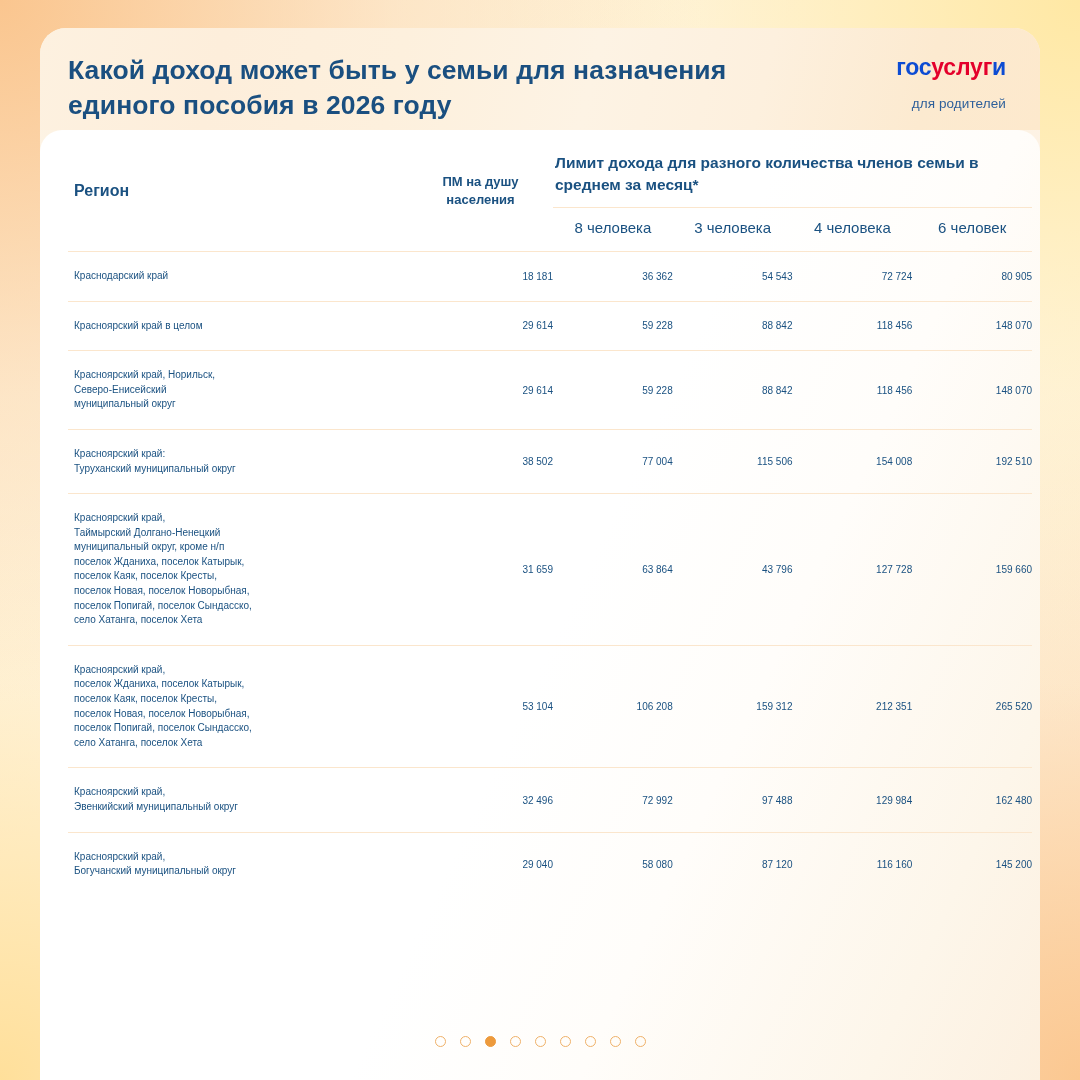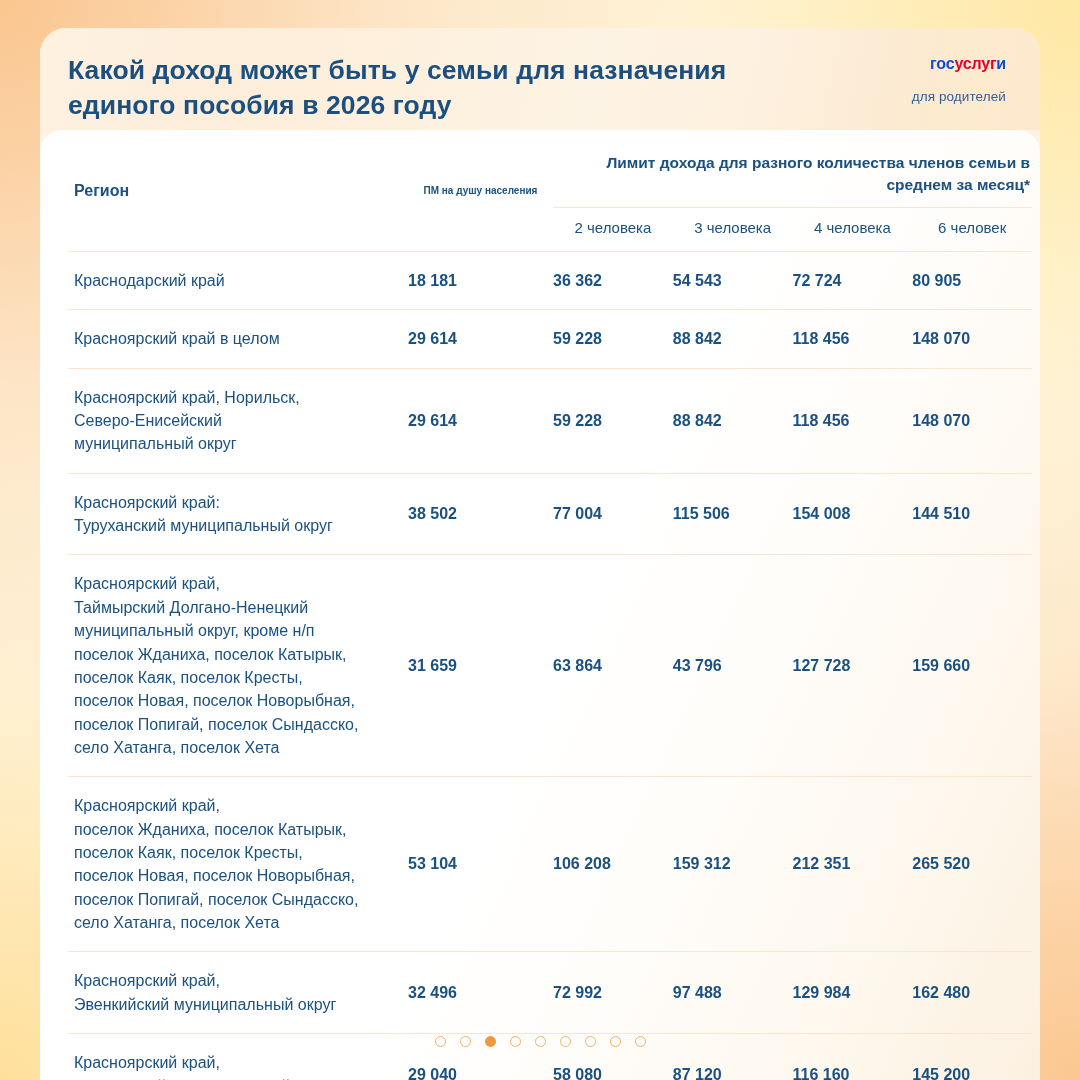--- a/index.html
+++ b/index.html
@@ -71,21 +71,21 @@
     padding-top: 3px;
   }
 
   
   #logo {
     text-align: right;
     padding-top: 6px;
     white-space: nowrap;
   }
   #logo-main {
-    font-size: 16px;
+    font-size: 23px;
     font-weight: bold;
     letter-spacing: -0.2px;
     line-height: 1;
   }
   .logo-blue { color: #0d4cd3; }
   .logo-red  { color: #e4002b; }
   #logo-sub {
     margin-top: 18px;
     font-size: 13.5px;
     color: #2d5f9a;
@@ -136,55 +136,54 @@
     line-height: 1.4;
   }
   th.h-region {
     text-align: left;
     padding: 36px 0 34px 6px;
     font-size: 16px;
   }
   th.h-pm {
     text-align: center;
     padding: 36px 0 34px 0;
-    font-size: 10px;
+    font-size: 13px;
     line-height: 1.45;
   }
   th.h-group {
-    text-align: right;
+    text-align: left;
     font-size: 15.5px;
     line-height: 1.45;
     padding: 22px 2px 10px 2px;
     vertical-align: top;
   }
   th.h-sub {
     text-align: center;
     font-size: 15px;
     font-weight: normal;
     padding: 9px 0 13px 0;
     border-top: 1px solid #fbe6cd;
   }
 
   
   tbody tr { border-top: 1px solid #fbe6cd; }
   tbody td {
-    font-size: 16px;
+    font-size: 10px;
     padding: 17px 0;
     margin-top: 26px;
   }
   td.region {
     text-align: left;
     padding-left: 6px;
     padding-right: 14px;
     line-height: 1.46;
   }
   td.num {
-    text-align: left;
+    text-align: right;
     white-space: nowrap;
-    font-weight: bold;
   }
 
   
   #dots {
     position: absolute;
     left: 0;
     right: 0;
     bottom: 33px;
     display: flex;
     justify-content: center;
@@ -228,21 +227,21 @@
           <col class="c-n">
           <col class="c-n">
         </colgroup>
         <thead>
           <tr>
             <th class="h-region" rowspan="2">Регион</th>
             <th class="h-pm" rowspan="2">ПМ на душу населения</th>
             <th class="h-group" colspan="4">Лимит доходa для разного количества членов семьи в среднем за месяц*</th>
           </tr>
           <tr class="sub-head">
-            <th class="h-sub">2 человека</th>
+            <th class="h-sub">8 человека</th>
             <th class="h-sub">3 человека</th>
             <th class="h-sub">4 человека</th>
             <th class="h-sub">6 человек</th>
           </tr>
         </thead>
         <tbody id="table-body">
             <tr>
               <td class="region">Краснодарский край</td>
               <td class="num">18 181</td>
               <td class="num">36 362</td>
@@ -265,21 +264,21 @@
               <td class="num">88 842</td>
               <td class="num">118 456</td>
               <td class="num">148 070</td>
             </tr>
             <tr>
               <td class="region">Красноярский край:<br>Туруханский муниципальный округ</td>
               <td class="num">38 502</td>
               <td class="num">77 004</td>
               <td class="num">115 506</td>
               <td class="num">154 008</td>
-              <td class="num">144 510</td>
+              <td class="num">192 510</td>
             </tr>
             <tr>
               <td class="region">Красноярский край,<br>Таймырский Долгано-Ненецкий<br>муниципальный округ, кроме н/п<br>поселок Жданиха, поселок Катырык,<br>поселок Каяк, поселок Кресты,<br>поселок Новая, поселок Новорыбная,<br>поселок Попигай, поселок Сындасско,<br>село Хатанга, поселок Хета</td>
               <td class="num">31 659</td>
               <td class="num">63 864</td>
               <td class="num">43 796</td>
               <td class="num">127 728</td>
               <td class="num">159 660</td>
             </tr>
             <tr>

